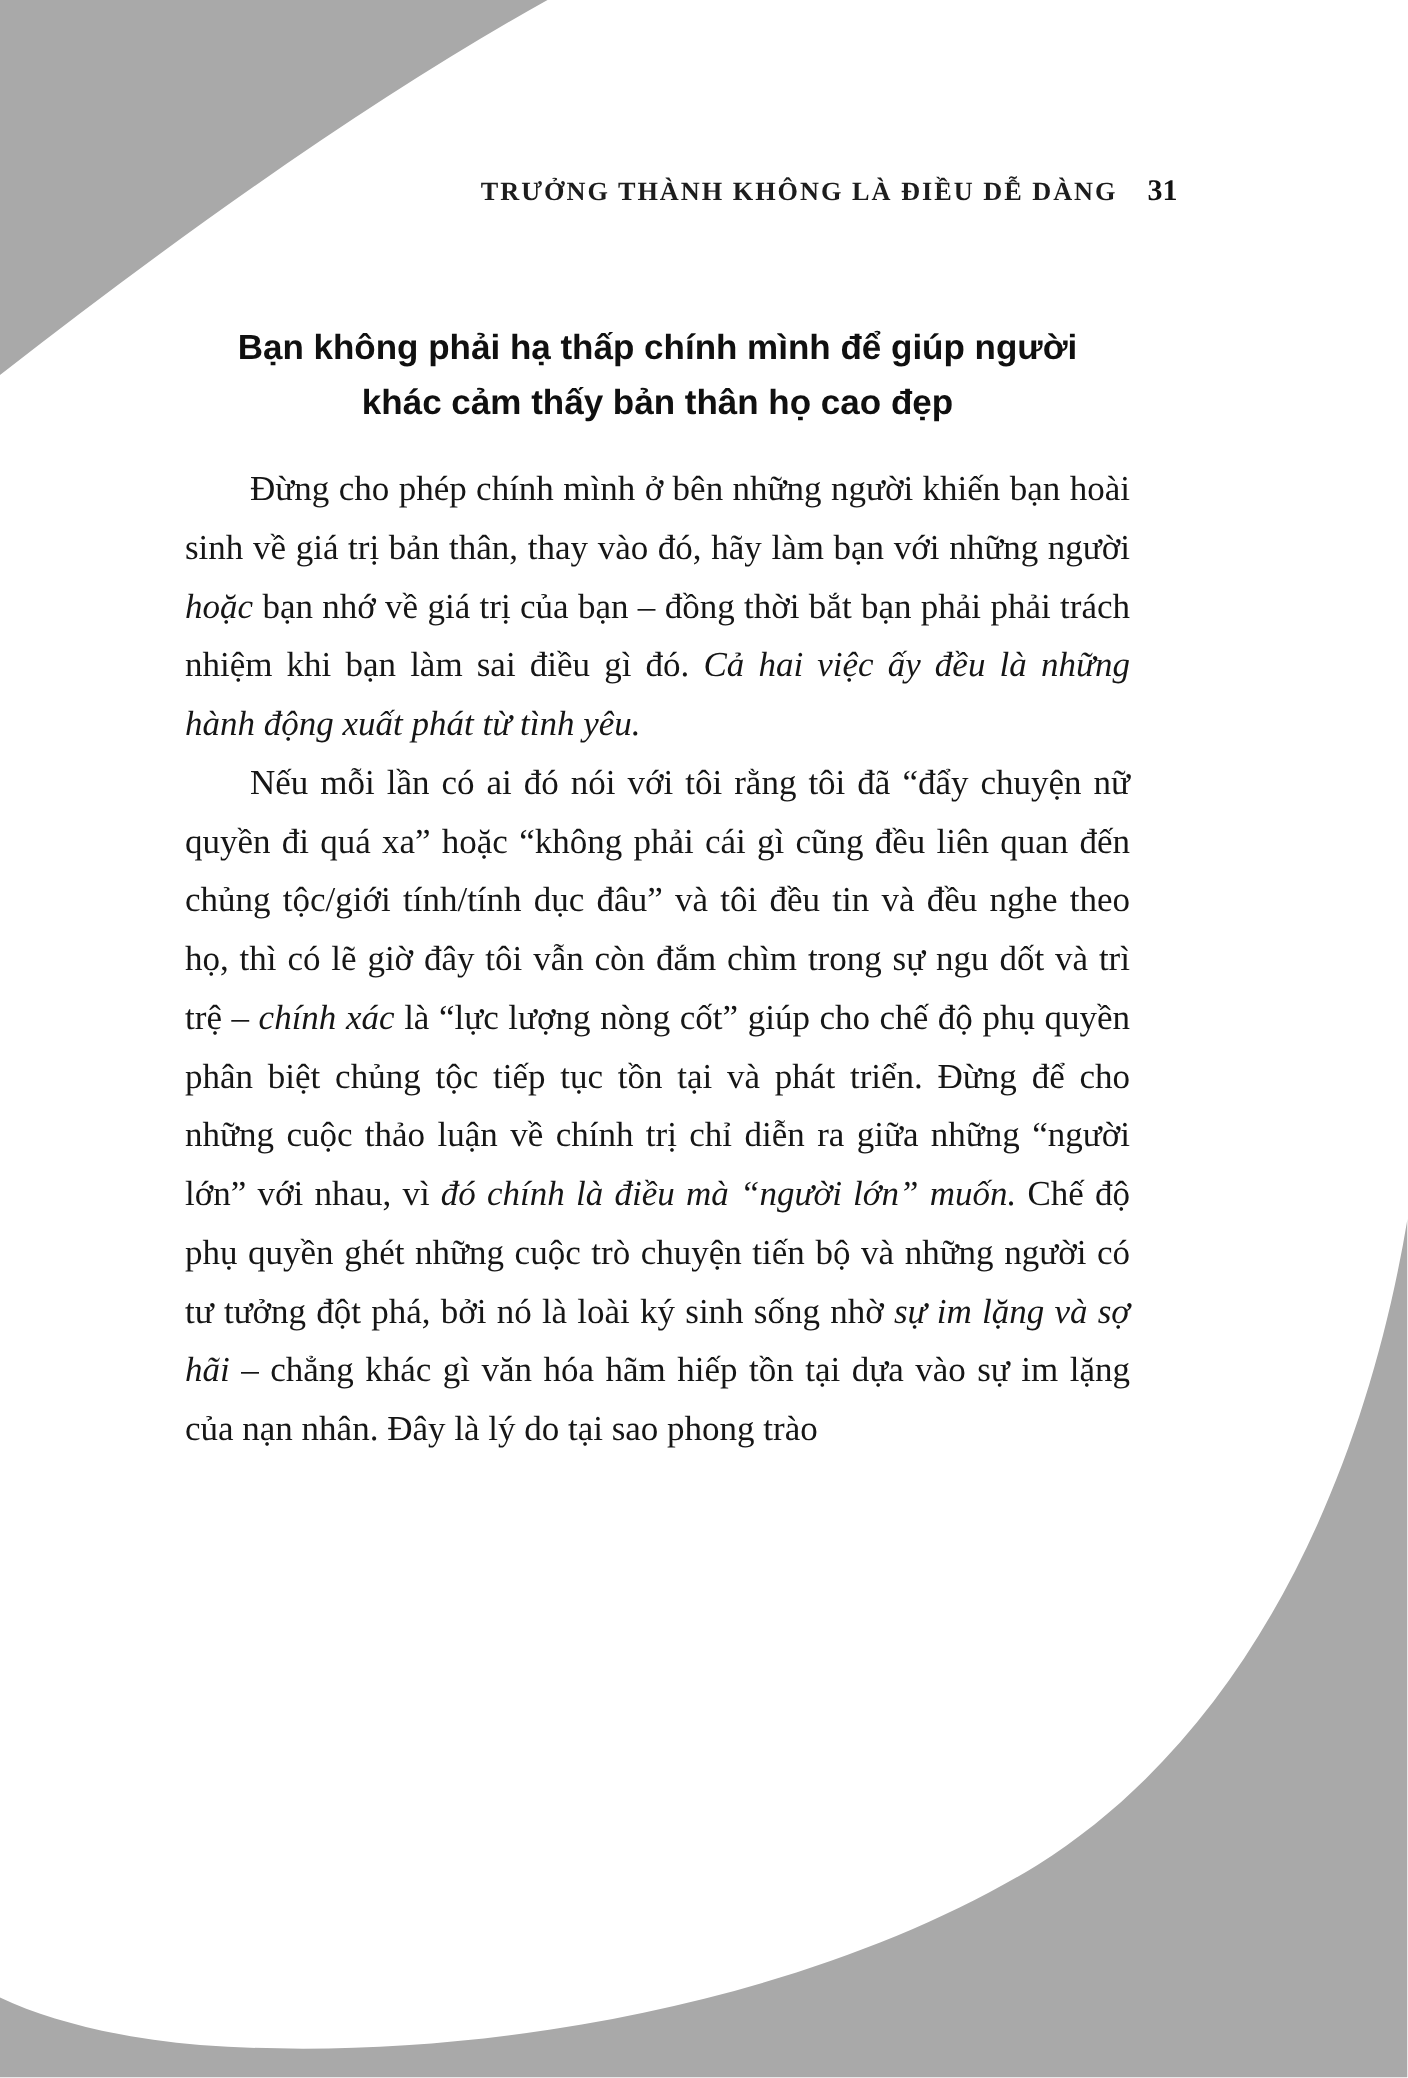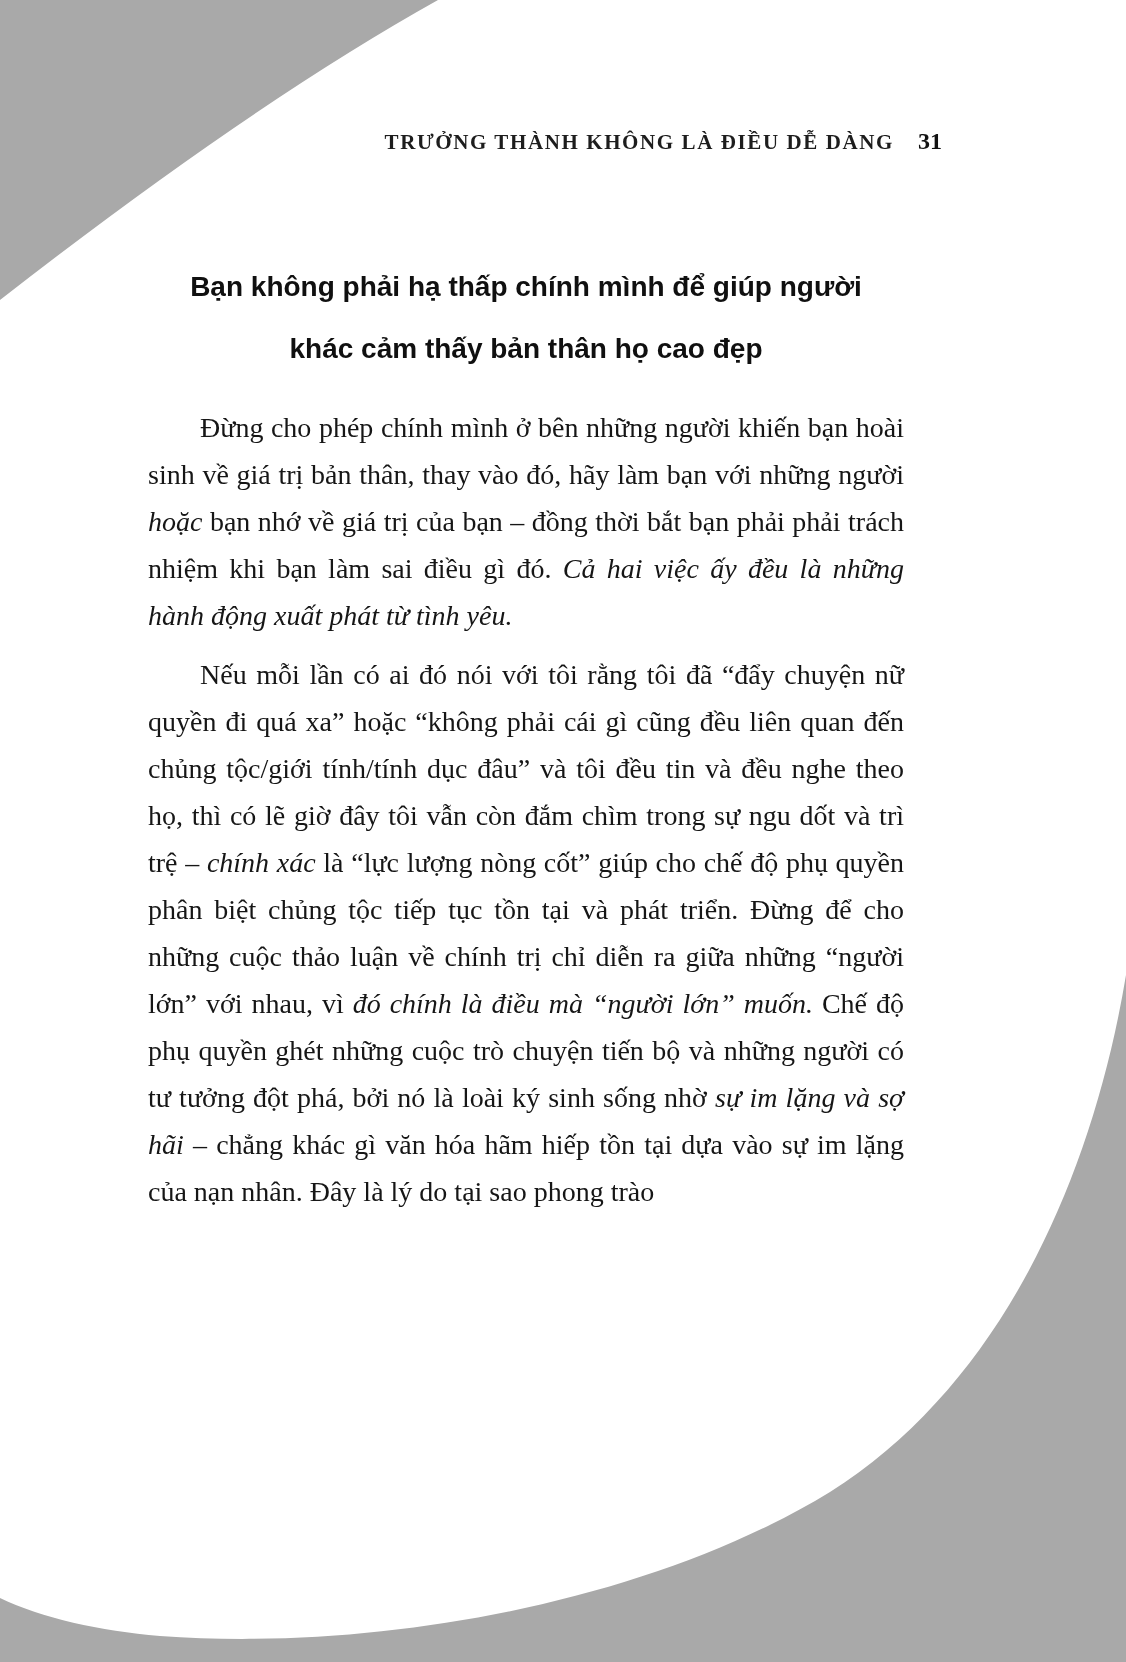--- a/index.html
+++ b/index.html
@@ -27,21 +27,21 @@
   .page-content {
     position: absolute;
     z-index: 1;
     left: 0;
     top: 0;
     width: 1126px;
     height: 1662px;
   }
   .running-header {
     position: absolute;
-    top: 128px;
+    top: 140px;
     left: 0;
     right: 184px;
     text-align: right;
     white-space: nowrap;
   }
   .running-title {
     font-family: "Liberation Serif", serif;
     font-weight: 600;
     font-size: 21px;
     letter-spacing: 1.6px;
@@ -61,30 +61,29 @@
     width: 756px;
   }
   .body-para {
     font-size: 28px;
     line-height: 47px;
     text-align: justify;
     margin: 0;
     color: #161616;
   }
   .body-para + .body-para {
-    margin-top: 12px;
   }
   .indented {
     text-indent: 52px;
   }
   .section-heading {
     font-family: "Liberation Sans", sans-serif;
     font-weight: 700;
     font-size: 28px;
-    line-height: 62px;
+    line-height: 44px;
     text-align: center;
     margin: 34px 10px 24px 10px;
     color: #101010;
   }
   .it {
     font-style: italic;
   }
 </style>
 </head>
 <body>

